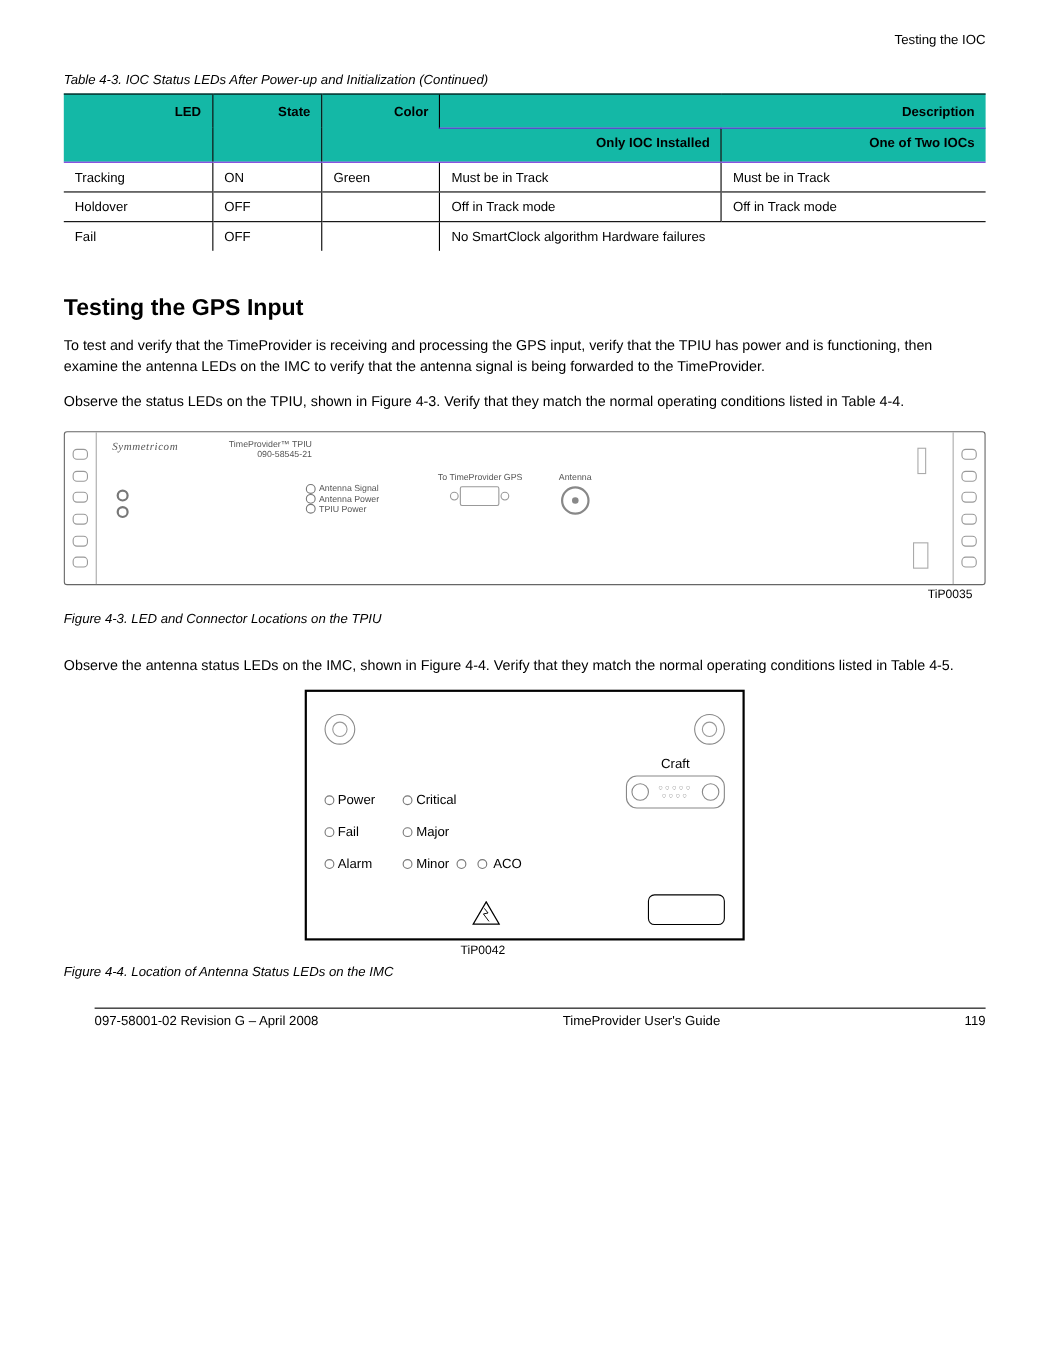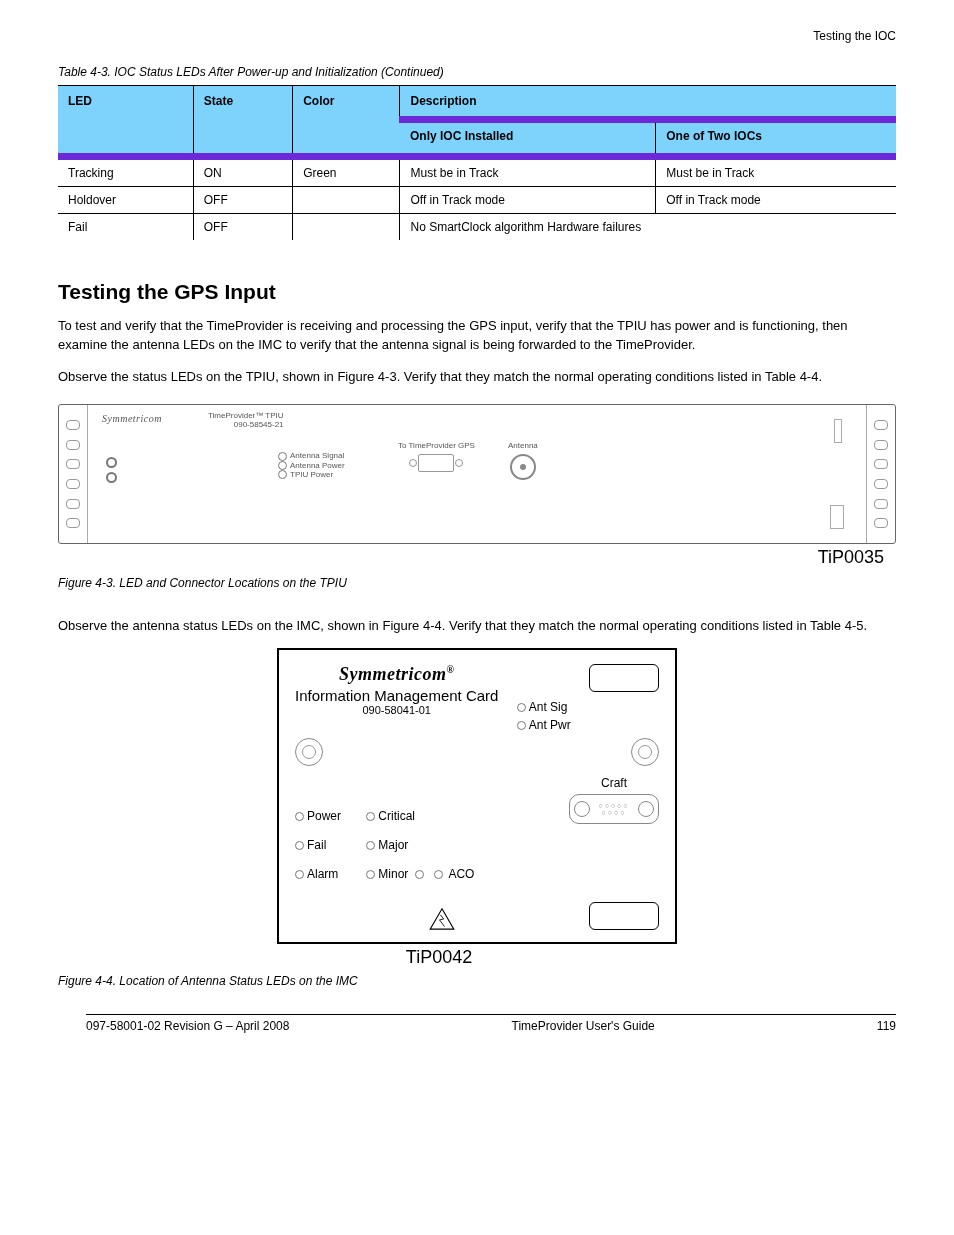--- a/index.html
+++ b/index.html
@@ -23,27 +23,27 @@
     font-size: 12px;
     margin-bottom: 6px;
   }
   table {
     border-collapse: collapse;
     width: 100%;
     margin-bottom: 40px;
     font-size: 12px;
   }
   th {
-    background: #7dd3fc;
+    background: #14b8a6;
     font-weight: bold;
-    text-align: left;
+    text-align: right;
     padding: 8px 10px 30px 10px;
     border-left: 1px solid #000;
     border-top: 1px solid #000;
-    border-bottom: 7px solid #6d28d9;
+    border-bottom: 1px solid #6d28d9;
     vertical-align: top;
   }
   th:first-child { border-left: none; }
   th.sub {
     border-top: none;
     padding: 6px 10px 10px 10px;
   }
   td {
     padding: 6px 10px;
     border-left: 1px solid #000;
@@ -134,21 +134,21 @@
     position: absolute;
     width:6px; height:6px;
     border:1px solid #999;
     border-radius:50%;
     top:4px;
   }
   .rj-block::before { left:-10px; }
   .rj-block::after  { right:-10px; }
   .fig-label {
     text-align: right;
-    font-size: 18px;
+    font-size: 11px;
     margin: 3px 12px 6px 0;
   }
   .figure-caption {
     font-style: italic;
     font-size: 12px;
     margin: 4px 0 26px 0;
   }
   .imc-card {
     border: 2px solid #000;
     width: 400px;
@@ -322,34 +322,20 @@
     </div>
   </div>
   <div class="fig-label">TiP0035</div>
 </div>
 <div class="figure-caption">Figure 4-3. LED and Connector Locations on the TPIU</div>
 
 <p class="body">Observe the antenna status LEDs on the IMC, shown in Figure 4-4. Verify that they match the normal operating conditions listed in Table 4-5.</p>
 
 <div style="text-align:center;">
   <div class="imc-card">
-    <div class="imc-row">
-      <div>
-        <div class="logo-swoosh" style="font-size:18px; font-weight:bold;">
-          <span>Symmetricom</span><span style="font-size:10px; vertical-align:super;">®</span>
-        </div>
-        <div class="imc-title">Information Management Card</div>
-        <div class="imc-part">090-58041-01</div>
-      </div>
-      <div style="text-align:left; font-size:12px; margin-top:36px;">
-        <div class="item"><span class="led-dot"></span><span>Ant Sig</span></div>
-        <div class="item" style="margin-top:4px;"><span class="led-dot"></span><span>Ant Pwr</span></div>
-      </div>
-      <div class="eject-tab"></div>
-    </div>
 
     <div class="imc-row" style="margin-top:6px; align-items:center;">
       <div class="thumbscrew"></div>
       <div></div>
       <div class="thumbscrew"></div>
     </div>
 
     <div class="imc-row" style="align-items:flex-start; margin-top:10px;">
       <div class="imc-leds" style="text-align:left;">
         <div class="col">

